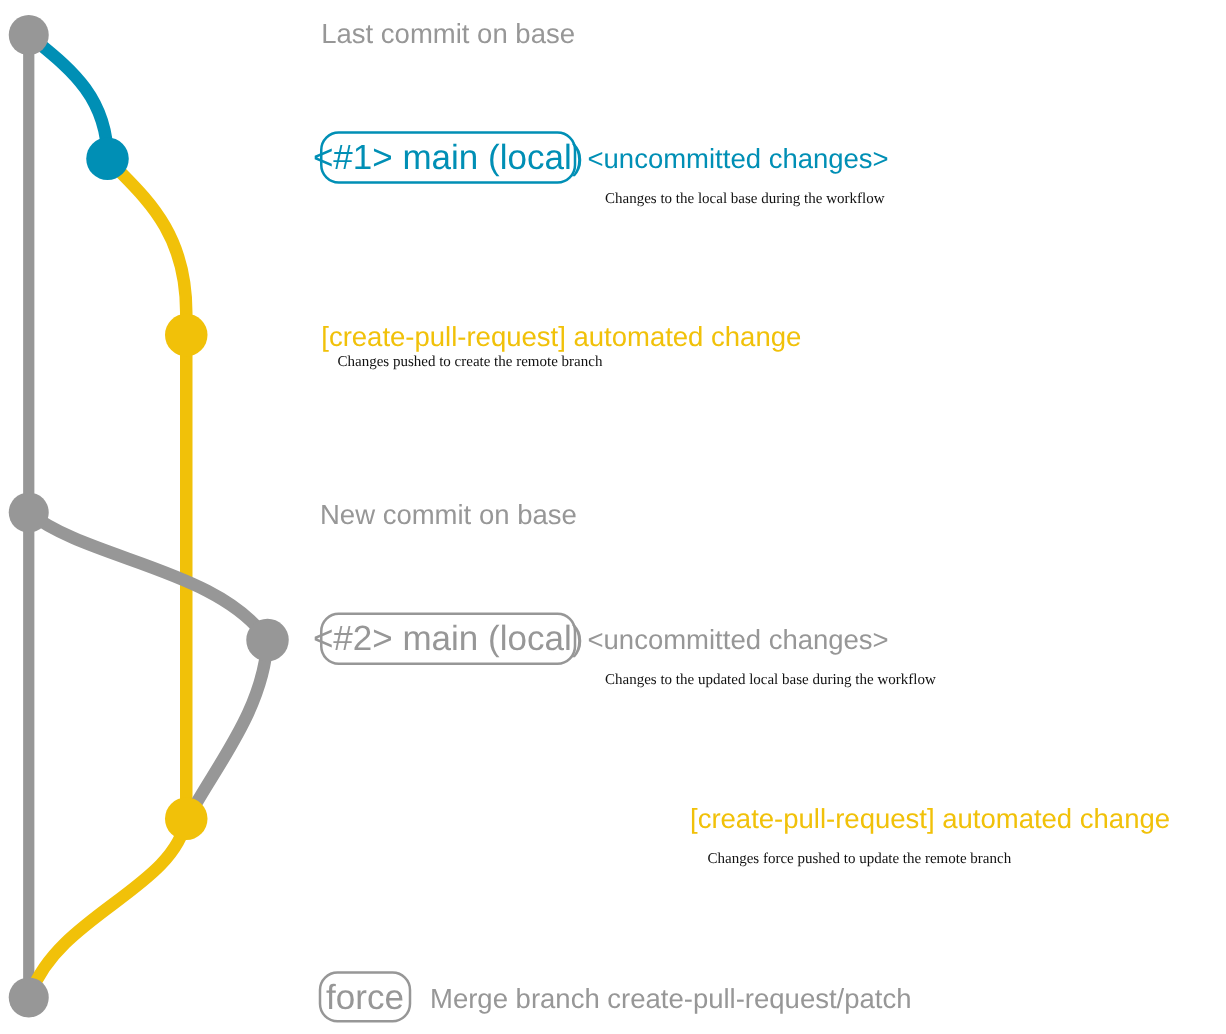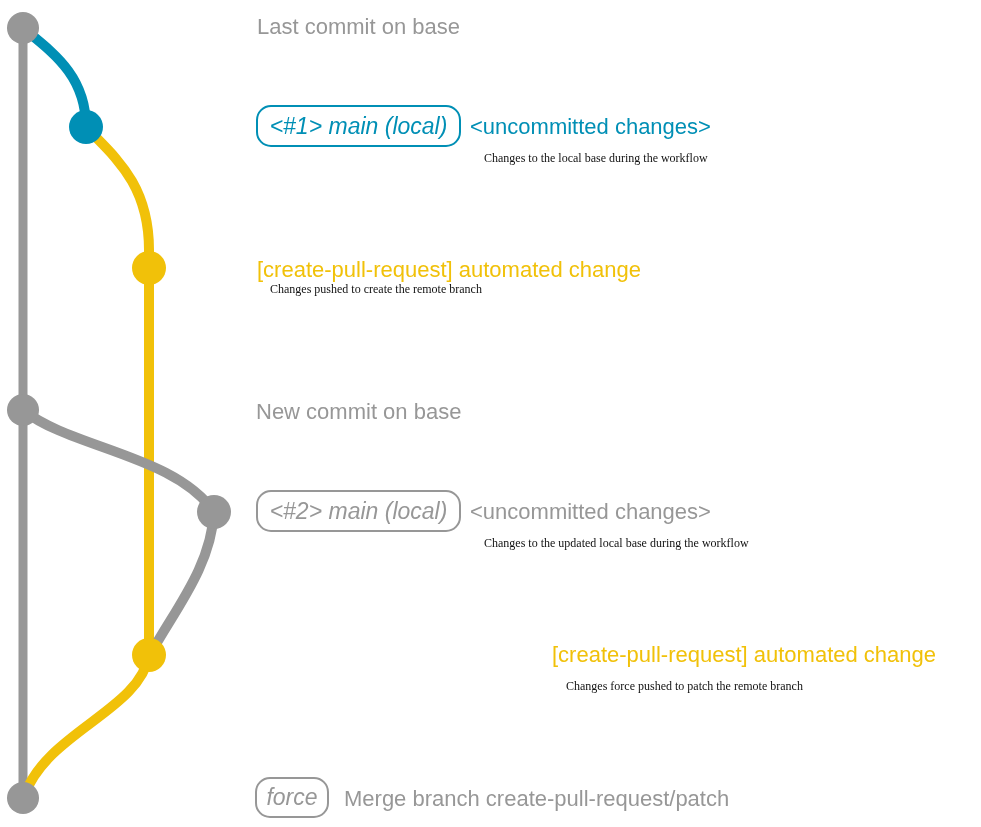--- a/index.html
+++ b/index.html
@@ -36,23 +36,22 @@
   }
   .ref-box {
     position: absolute;
     box-sizing: border-box;
     border: 2px solid;
     border-radius: 15px;
     background: var(--background);
     display: flex;
     align-items: center;
     justify-content: center;
-    font-size: 23px;
+    font-size: 28px;
     white-space: nowrap;
-    font-style: italic;
   }
   .c-gray   { color: var(--gray);   border-color: var(--gray); }
   .c-blue   { color: var(--blue);   border-color: var(--blue); }
   .c-yellow { color: var(--yellow); border-color: var(--yellow); }
 </style>
 </head>
 <body>
 
 <div id="stage">
 
@@ -92,20 +91,20 @@
 
   <div class="msg c-gray" style="left:256px; top:399px;">New commit on base</div>
 
   <div class="ref-box c-gray" style="left:256px; top:490px; width:205px; height:42px;">
     <span>&lt;#2&gt; main (local)</span>
   </div>
   <div class="msg c-gray" style="left:470px; top:499px;">&lt;uncommitted changes&gt;</div>
   <div class="annotation" style="left:484px; top:531px;text-align:right;">Changes to the updated local base during the workflow</div>
 
   <div class="msg c-yellow" style="left:552px; top:642px;">[create-pull-request] automated change</div>
-  <div class="annotation" style="left:566px; top:674px;">Changes force pushed to patch the remote branch</div>
+  <div class="annotation" style="left:566px; top:674px;">Changes force pushed to update the remote branch</div>
 
   <div class="ref-box c-gray" style="left:255px; top:777px; width:74px; height:41px;">
     <span>force</span>
   </div>
   <div class="msg c-gray" style="left:344px; top:786px;">Merge branch create-pull-request/patch</div>
 
 </div>
 
 </body></html>

